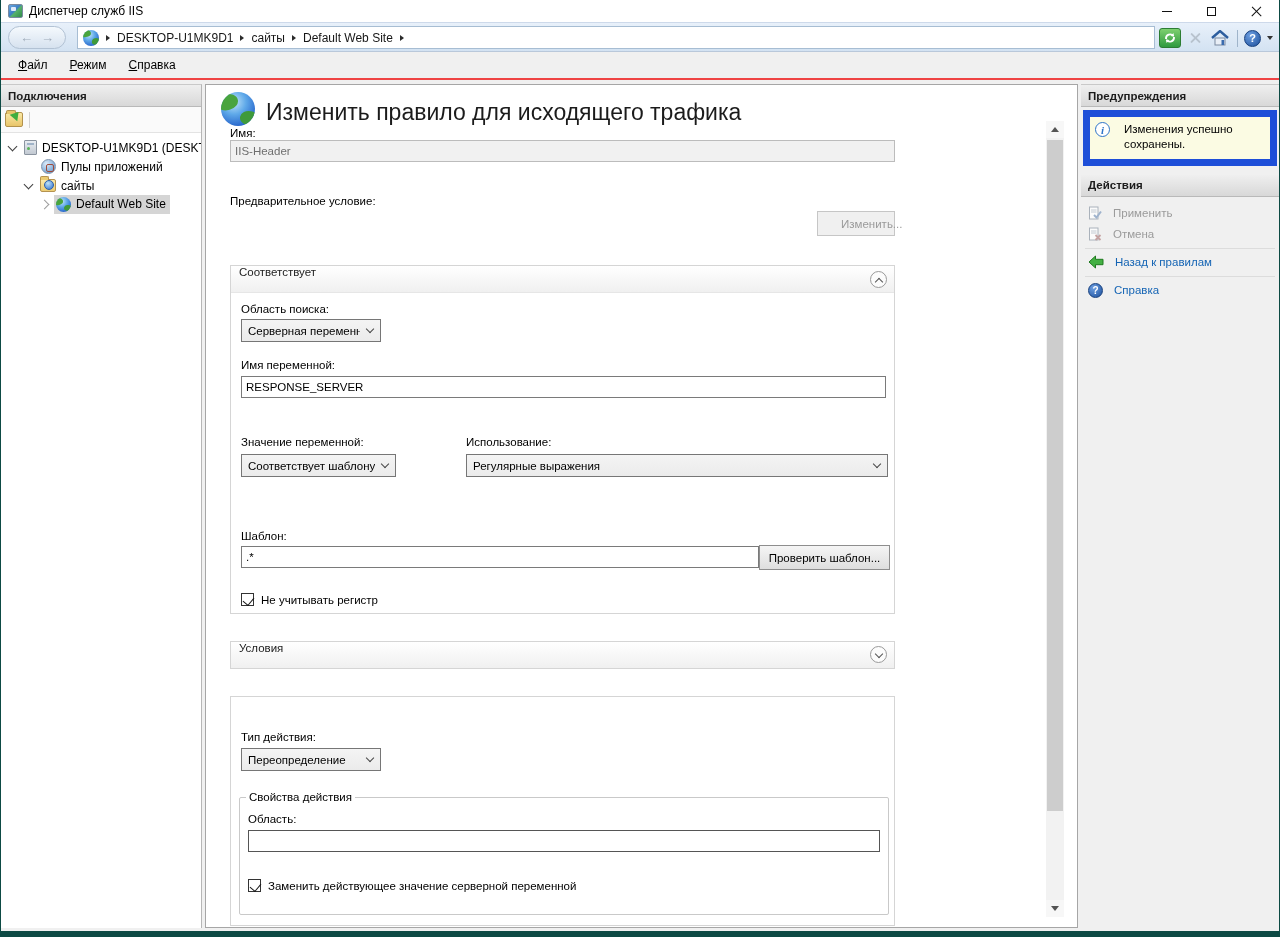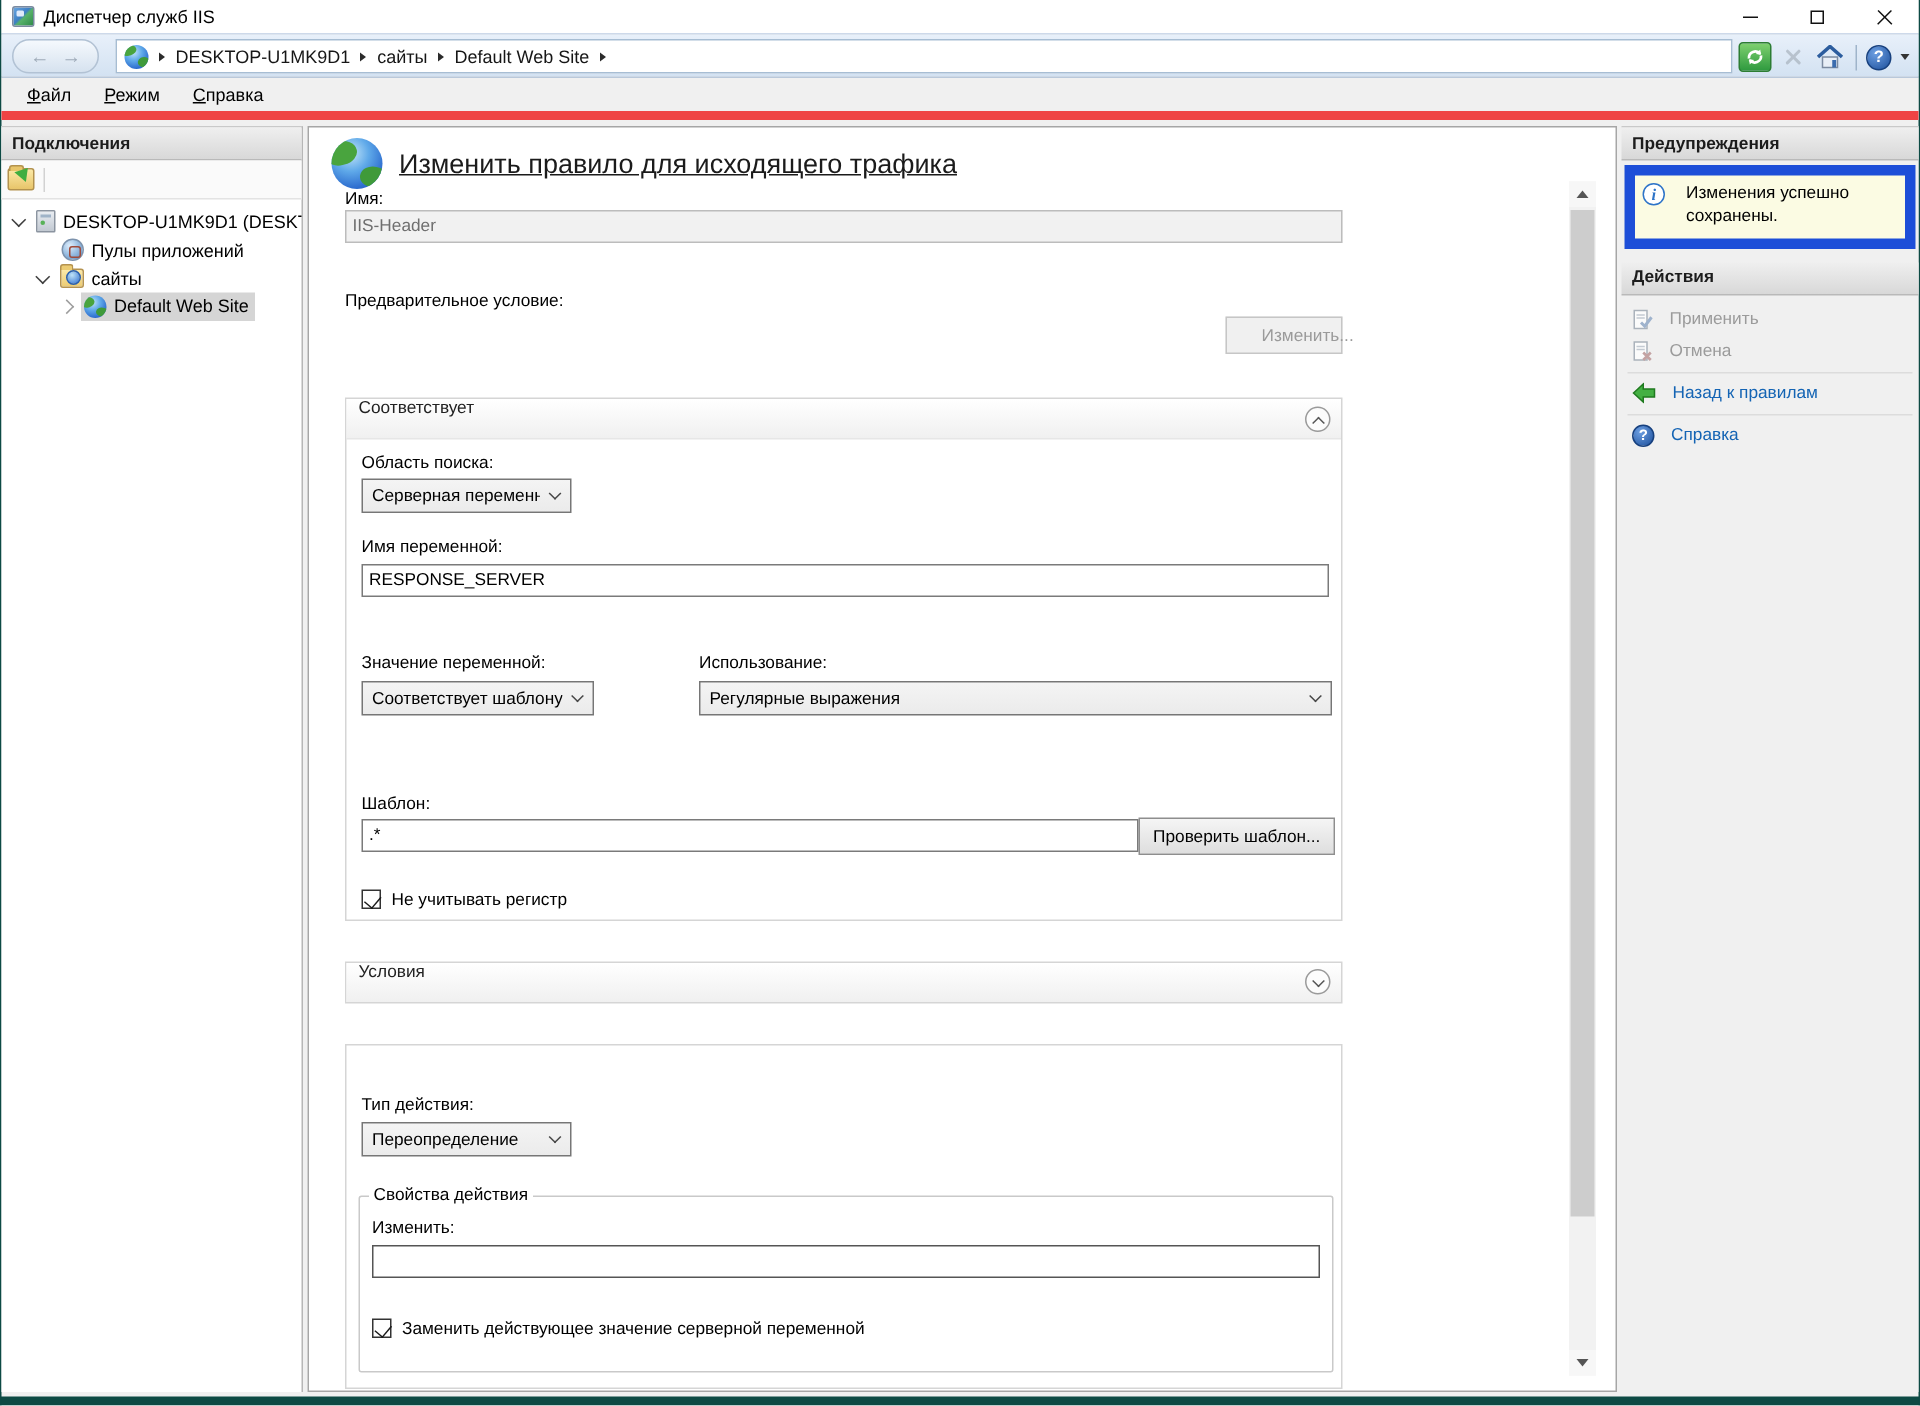--- a/index.html
+++ b/index.html
@@ -46,21 +46,21 @@
   .stop-x::before,.stop-x::after{content:"";position:absolute;left:-1px;top:4.5px;width:13px;height:2.2px;background:#9aa4ae;border-radius:1px;}
   .stop-x::before{transform:rotate(45deg);} .stop-x::after{transform:rotate(-45deg);}
   .btn-home { width:22px; height:20px; display:flex; align-items:center; justify-content:center; }
   .addr-divider { width:1px; height:17px; background:#9fb4ca; margin:0 2px; }
   .help-circle { width:17px; height:17px; border-radius:50%; background:radial-gradient(circle at 35% 30%, #6d9fe2, #1c4f9b); border:1px solid #17407e;
     color:#fff; font-size:11px; font-weight:bold; display:flex; align-items:center; justify-content:center; }
   .help-circle::after { content:"?"; }
   .mini-caret { width:0; height:0; border-top:4px solid #333; border-left:3.5px solid transparent; border-right:3.5px solid transparent; margin-left:2px; }
 
   
-  .menubar { position:absolute; left:0; right:0; top:52px; height:28px; background:#f0f0f0; border-bottom:6px solid #ef4444; display:flex; align-items:center; padding-left:6px; }
+  .menubar { position:absolute; left:0; right:0; top:52px; height:28px; background:#f0f0f0; border-bottom:2px solid #ef4444; display:flex; align-items:center; padding-left:6px; }
   .menu-item { display:inline-block; font-size:12px; color:#000; padding:4px 11px; }
   .menu-item::first-letter { text-decoration:underline; }
 
   
   .panel-header { height:22px; background:linear-gradient(#efefef,#d8d8d8); border-bottom:1px solid #b9b9b9;
     font-size:11.5px; font-weight:bold; color:#1c1c1c; display:flex; align-items:center; padding-left:7px; }
 
   
   .sidebar { position:absolute; left:0; top:84px; width:201px; bottom:3px; background:#fff; border-right:1px solid #b6b6b6; border-top:1px solid #c9c9c9; }
   .sb-toolbar { height:26px; background:#fafafa; border-bottom:1px solid #e3e3e3; display:flex; align-items:center; padding-left:4px; gap:6px; }
@@ -81,21 +81,21 @@
   .icon-pools::after { content:""; position:absolute; left:4px; top:4px; width:6px; height:6px; border:1.5px solid #a04a3a; border-radius:2px; }
   .icon-folder { width:16px; height:13px; background:linear-gradient(#fce9a8,#eccc74); border:1px solid #b59350; border-radius:1px 2px 2px 2px; position:relative; flex:0 0 auto; }
   .icon-folder::before { content:""; position:absolute; left:-1px; top:-4px; width:7px; height:3px; background:#eccc74; border:1px solid #b59350; border-bottom:none; border-radius:2px 2px 0 0; }
   .icon-folder.site::after { content:""; position:absolute; right:1px; bottom:1px; width:8px; height:8px; border-radius:50%;
     background:radial-gradient(circle at 38% 30%, #bfe3f7, #2f6fd0); border:1px solid #2a5fae; }
   .tree-label { margin-left:5px; }
   .tree-sel { background:#d5d5d5; padding:1.5px 4px 2px 2px; display:flex; align-items:center; }
 
   
   .main { position:absolute; left:204px; top:84px; width:873px; bottom:3px; background:#fff; border:1px solid #a6a6a6; overflow:hidden; }
-  .page-title { position:absolute; left:60px; top:14px; font-size:18px; color:#1b1b1b;text-decoration:underline; }
+  .page-title { position:absolute; left:60px; top:14px; font-size:23px; color:#1b1b1b; }
   .main-globe { position:absolute; left:15px; top:7px; }
   .label { position:absolute; font-size:11.5px; color:#000; white-space:nowrap; }
   .tinput { position:absolute; border:1px solid #7a7a7a; background:#fff; font-family:inherit; font-size:11.5px; color:#000; padding:0 4px; height:22px; }
   .tinput:disabled { background:#f1f1f1; color:#6f6f6f; border-color:#bcbcbc; }
   .combo { position:absolute; height:23px; background:linear-gradient(#f4f4f4,#ebebeb); border:1px solid #767676; display:flex; align-items:center; padding:0 20px 0 6px; }
   .combo-text { font-size:11.5px; color:#000; white-space:nowrap; overflow:hidden; }
   .combo-chev { position:absolute; right:7px; top:8px; width:6px; height:6px; border-right:1.4px solid #464646; border-bottom:1.4px solid #464646; transform:rotate(45deg); margin-top:-2px; }
   .btn { position:absolute; height:25px; background:linear-gradient(#f5f5f5,#dedede); border:1px solid #8e8e8e; font-family:inherit; font-size:11.5px; color:#000; text-align:center; }
   .btn:disabled { background:#f0f0f0; border-color:#c6c6c6; color:#9a9a9a; }
   .section { position:absolute; border:1px solid #d5d5d5; background:#fff; }
@@ -291,21 +291,21 @@
 
     <div class="section" style="left:24px; top:611px; width:665px; height:230px;">
       <div class="label" style="left:10px; top:34px;">Тип действия:</div>
       <div class="combo" style="left:10px; top:51px; width:140px;">
         <span class="combo-text">Переопределение</span>
         <span class="combo-chev"></span>
       </div>
 
       <fieldset class="groupbox" style="left:8px; top:94px; width:650px; height:124px;">
         <legend>Свойства действия</legend>
-        <div class="label" style="left:8px; top:10px;">Изменить:</div>
+        <div class="label" style="left:8px; top:10px;">Область:</div>
         <input class="tinput" style="left: 8px; top: 27px; width: 632px; border-color: rgb(85, 85, 85);" value="">
         <div class="checkrow" style="left:8px; top:76px;">
           <span class="checkbox checked"></span>
           <span class="checklabel">Заменить действующее значение серверной переменной</span>
         </div>
       </fieldset>
     </div>
 
     <div class="vscroll">
       <div class="vs-btn">

